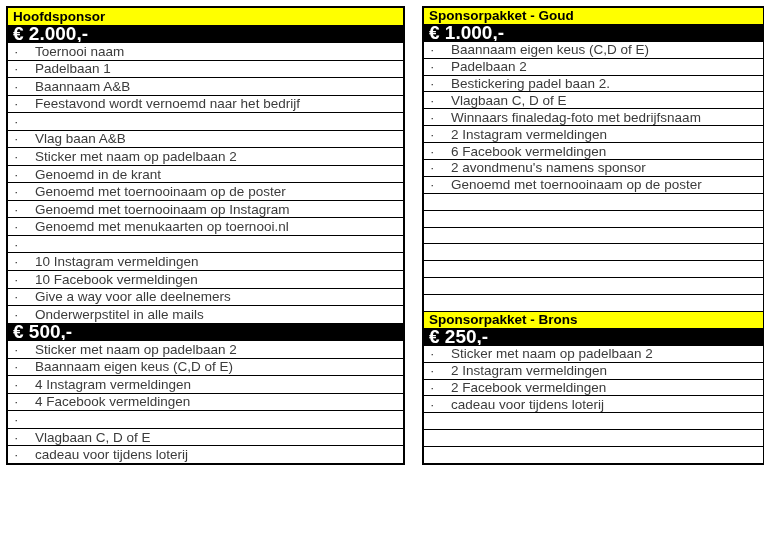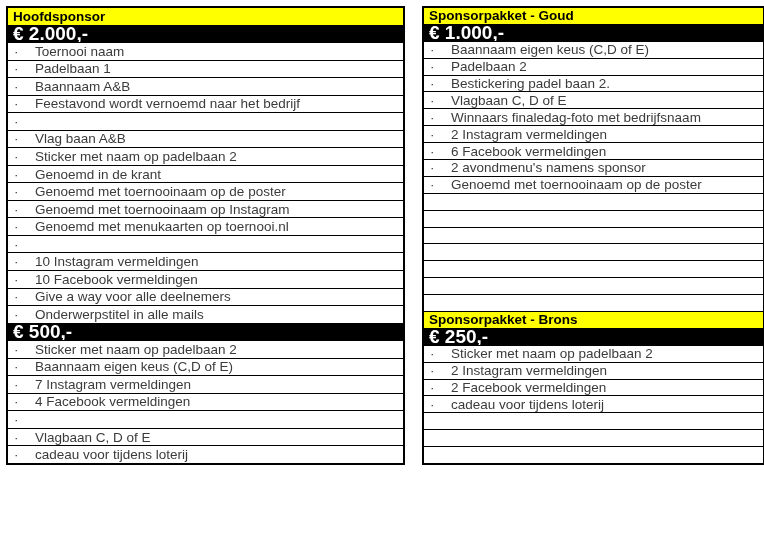--- a/index.html
+++ b/index.html
@@ -150,21 +150,21 @@
     <div class="row benefit-row">
       <span class="bullet">·</span>
       <span class="benefit-text">Sticker met naam op padelbaan 2</span>
     </div>
     <div class="row benefit-row">
       <span class="bullet">·</span>
       <span class="benefit-text">Baannaam eigen keus (C,D of E)</span>
     </div>
     <div class="row benefit-row">
       <span class="bullet">·</span>
-      <span class="benefit-text">7 Instagram vermeldingen</span>
+      <span class="benefit-text">4 Instagram vermeldingen</span>
     </div>
     <div class="row benefit-row">
       <span class="bullet">·</span>
       <span class="benefit-text">4 Facebook vermeldingen</span>
     </div>
     <div class="row benefit-row">
       <span class="bullet">·</span>
     </div>
     <div class="row benefit-row">
       <span class="bullet">·</span>

